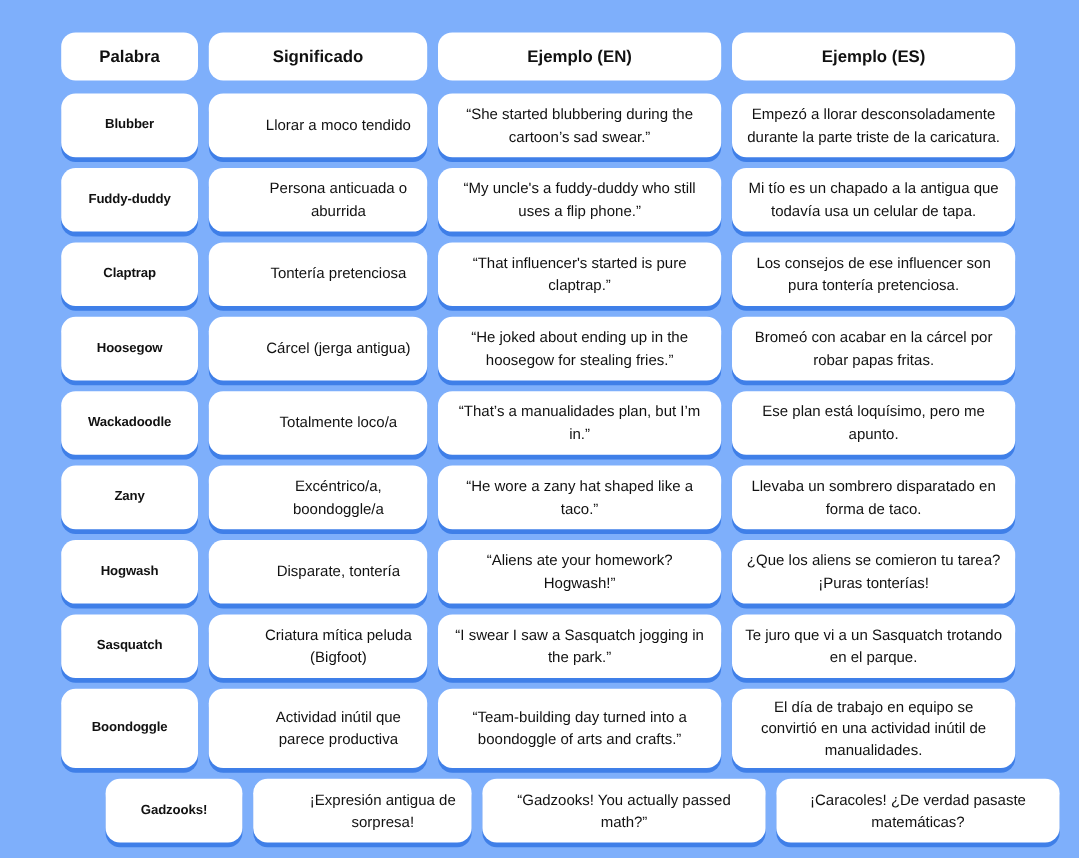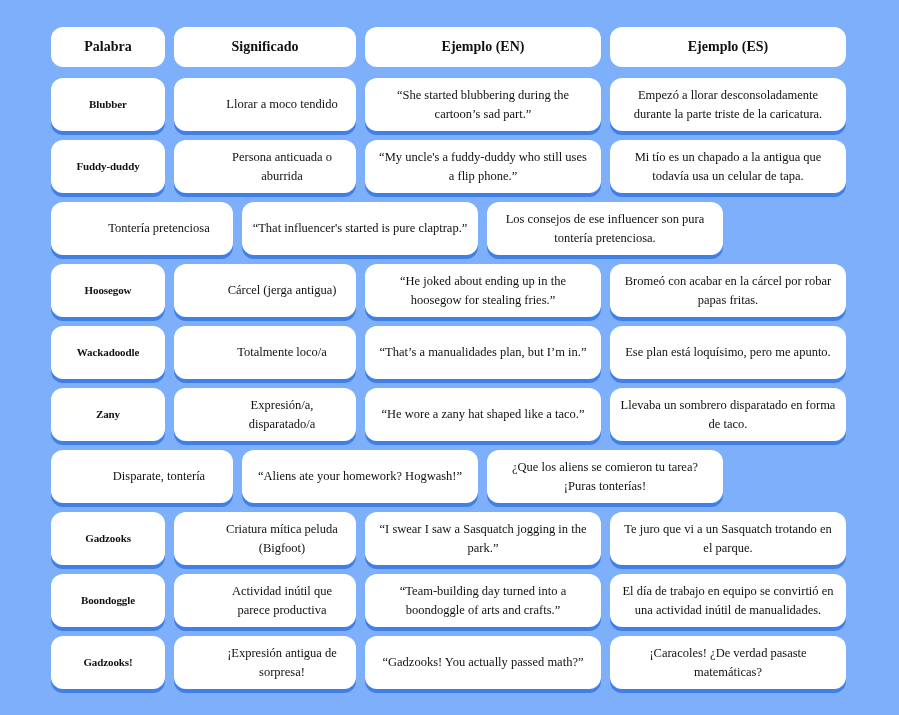--- a/index.html
+++ b/index.html
@@ -28,20 +28,21 @@
     gap: 9px;
     margin-bottom: 9px;
   }
 
   .grid-row.header-row {
     margin-bottom: 11px;
   }
 
   .grid-row:last-child {
     margin-bottom: 0;
+    margin-left: 37px;
   }
 
   
   .col-1 { width: 114px; flex: 0 0 114px; }
   .col-2 { width: 182px; flex: 0 0 182px; }
   .col-3 { width: 236px; flex: 0 0 236px; }
   .col-4 { width: 236px; flex: 0 0 236px; }
 
   .cell {
     box-sizing: border-box;
@@ -50,21 +51,20 @@
     min-height: 53px;
     display: flex;
     align-items: center;
     justify-content: center;
     text-align: center;
     padding: 6px 10px;
     color: #111111;
     font-size: 12.5px;
     line-height: 1.45;
     box-shadow: 0 4px 0 0 #3f7fe8;
-    font-family: Liberation Serif, serif;
   }
 
   .header-row .cell {
     min-height: 40px;
     font-weight: bold;
     font-size: 14px;
     box-shadow: none;
   }
 
   .cell.word {
@@ -90,32 +90,33 @@
   <div class="grid-row header-row">
     <div class="cell col-1">Palabra</div>
     <div class="cell col-2">Significado</div>
     <div class="cell col-3">Ejemplo (EN)</div>
     <div class="cell col-4">Ejemplo (ES)</div>
   </div>
 
   <div class="grid-row">
     <div class="cell col-1 word">Blubber</div>
     <div class="cell col-2 meaning">Llorar a moco tendido</div>
-    <div class="cell col-3 example">“She started blubbering during the cartoon’s sad part.”</div>
+    <div class="cell col-3 example">“She started blubbering during the cartoon’s sad swear.”</div>
     <div class="cell col-4 example">Empezó a llorar desconsoladamente durante la parte triste de la caricatura.</div>
   </div>
 
   <div class="grid-row">
     <div class="cell col-1 word">Fuddy-duddy</div>
     <div class="cell col-2 meaning">Persona anticuada o aburrida</div>
     <div class="cell col-3 example">“My uncle's a fuddy-duddy who still uses a flip phone.”</div>
     <div class="cell col-4 example">Mi tío es un chapado a la antigua que todavía usa un celular de tapa.</div>
   </div>
 
   <div class="grid-row">
+    <div class="cell col-1 word">Claptrap</div>
     <div class="cell col-2 meaning">Tontería pretenciosa</div>
     <div class="cell col-3 example">“That influencer's started is pure claptrap.”</div>
     <div class="cell col-4 example">Los consejos de ese influencer son pura tontería pretenciosa.</div>
   </div>
 
   <div class="grid-row">
     <div class="cell col-1 word">Hoosegow</div>
     <div class="cell col-2 meaning">Cárcel (jerga antigua)</div>
     <div class="cell col-3 example">“He joked about ending up in the hoosegow for stealing fries.”</div>
     <div class="cell col-4 example">Bromeó con acabar en la cárcel por robar papas fritas.</div>
@@ -123,33 +124,34 @@
 
   <div class="grid-row">
     <div class="cell col-1 word">Wackadoodle</div>
     <div class="cell col-2 meaning">Totalmente loco/a</div>
     <div class="cell col-3 example">“That’s a manualidades plan, but I’m in.”</div>
     <div class="cell col-4 example">Ese plan está loquísimo, pero me apunto.</div>
   </div>
 
   <div class="grid-row">
     <div class="cell col-1 word">Zany</div>
-    <div class="cell col-2 meaning">Expresión/a, disparatado/a</div>
+    <div class="cell col-2 meaning">Excéntrico/a, boondoggle/a</div>
     <div class="cell col-3 example">“He wore a zany hat shaped like a taco.”</div>
     <div class="cell col-4 example">Llevaba un sombrero disparatado en forma de taco.</div>
   </div>
 
   <div class="grid-row">
+    <div class="cell col-1 word">Hogwash</div>
     <div class="cell col-2 meaning">Disparate, tontería</div>
     <div class="cell col-3 example">“Aliens ate your homework? Hogwash!”</div>
     <div class="cell col-4 example">¿Que los aliens se comieron tu tarea? ¡Puras tonterías!</div>
   </div>
 
   <div class="grid-row">
-    <div class="cell col-1 word">Gadzooks</div>
+    <div class="cell col-1 word">Sasquatch</div>
     <div class="cell col-2 meaning">Criatura mítica peluda (Bigfoot)</div>
     <div class="cell col-3 example">“I swear I saw a Sasquatch jogging in the park.”</div>
     <div class="cell col-4 example">Te juro que vi a un Sasquatch trotando en el parque.</div>
   </div>
 
   <div class="grid-row">
     <div class="cell col-1 word">Boondoggle</div>
     <div class="cell col-2 meaning">Actividad inútil que parece productiva</div>
     <div class="cell col-3 example">“Team-building day turned into a boondoggle of arts and crafts.”</div>
     <div class="cell col-4 example">El día de trabajo en equipo se convirtió en una actividad inútil de manualidades.</div>

